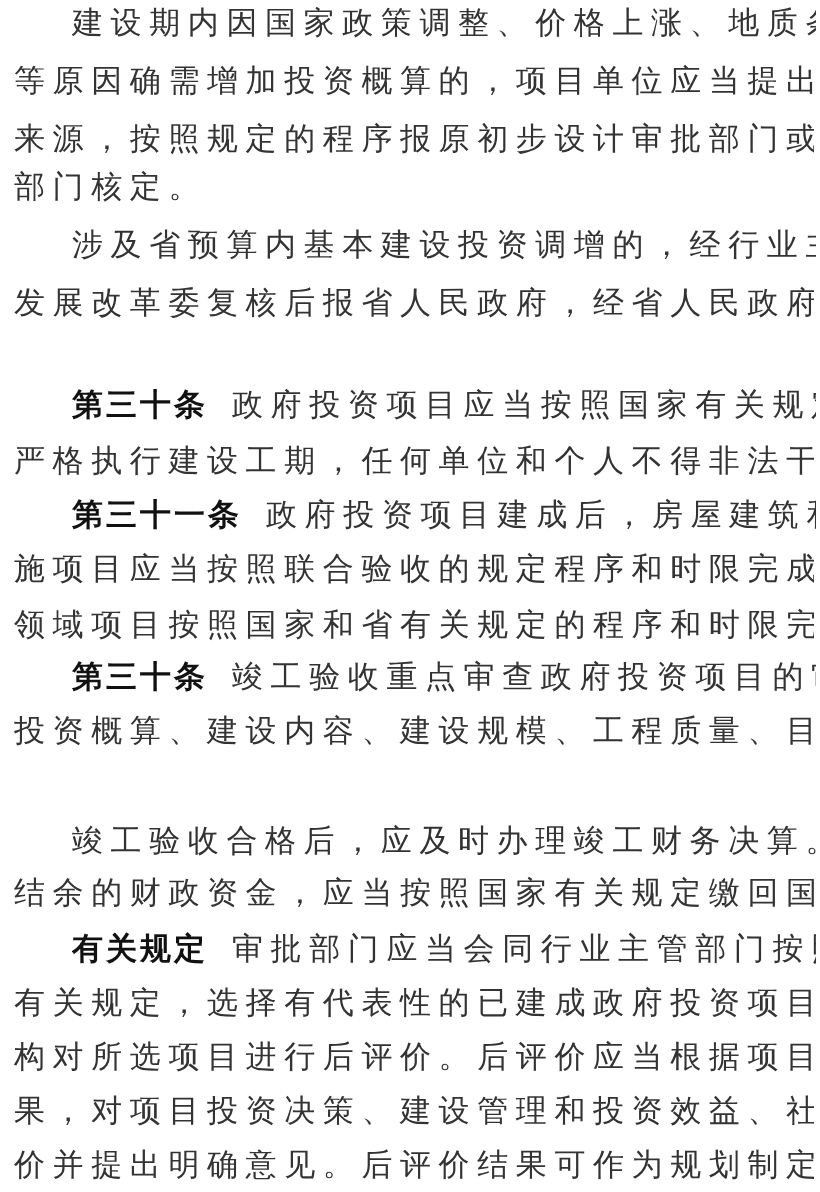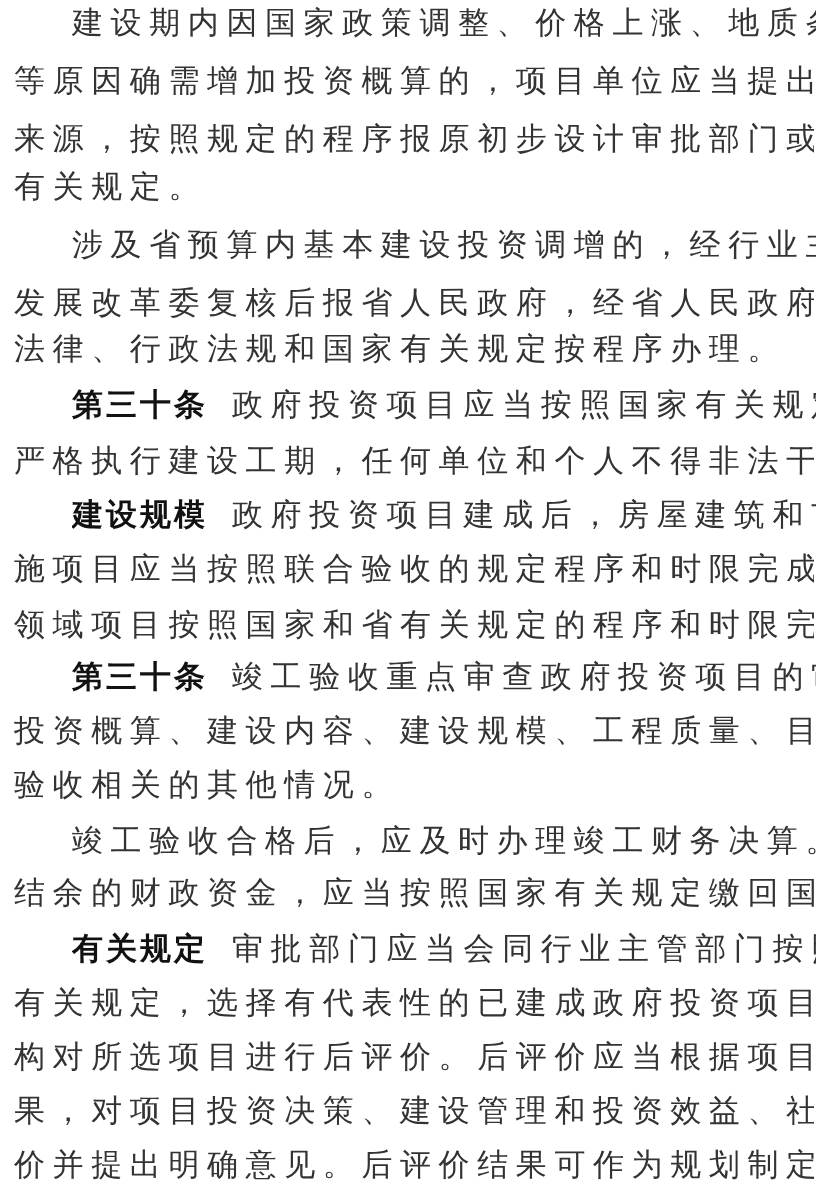--- a/index.html
+++ b/index.html
@@ -44,42 +44,40 @@
     .body-text { color: #333333; }
   </style>
 </head>
 <body>
 
 <div class="page">
 
   <div class="line indent body-text" style="top:2px;">建设期内因国家政策调整、价格上涨、地质条件发生重大变化</div>
   <div class="line body-text" style="top:60px;">等原因确需增加投资概算的，项目单位应当提出调整方案及资金</div>
   <div class="line body-text" style="top:118px;">来源，按照规定的程序报原初步设计审批部门或者投资概算核定</div>
-  <div class="line body-text" style="top:166px;">有关规定。</div>
+  <div class="line body-text" style="top:166px;">部门核定。</div>
 
   <div class="line indent body-text" style="top:224px;">涉及省预算内基本建设投资调增的，经行业主管部门审核，省</div>
   <div class="line body-text" style="top:282px;">发展改革委复核后报省人民政府，经省人民政府同意后，依照有关</div>
-  <div class="line body-text" style="top:328px;">法律、行政法规和国家有关规定按程序办理。</div>
 
   <div class="line indent" style="top:384px;">
     <span class="article-head">第三十条</span><span class="body-text">政府投资项目应当按照国家有关规定合理确定并</span>
   </div>
   <div class="line body-text" style="top:440px;">严格执行建设工期，任何单位和个人不得非法干预。</div>
 
   <div class="line indent" style="top:494px;">
-    <span class="article-head">建设规模</span><span class="body-text">政府投资项目建成后，房屋建筑和市政基础设</span>
+    <span class="article-head">第三十一条</span><span class="body-text">政府投资项目建成后，房屋建筑和市政基础设</span>
   </div>
   <div class="line body-text" style="top:548px;">施项目应当按照联合验收的规定程序和时限完成竣工验收，其他</div>
   <div class="line body-text" style="top:604px;">领域项目按照国家和省有关规定的程序和时限完成竣工验收。</div>
 
   <div class="line indent" style="top:656px;">
     <span class="article-head">第三十条</span><span class="body-text">竣工验收重点审查政府投资项目的审批执行、</span>
   </div>
   <div class="line body-text" style="top:710px;">投资概算、建设内容、建设规模、工程质量、目标完成及与项目竣工</div>
-  <div class="line body-text" style="top:764px;">验收相关的其他情况。</div>
 
   <div class="line indent body-text" style="top:820px;">竣工验收合格后，应及时办理竣工财务决算。政府投资项目</div>
   <div class="line body-text" style="top:872px;">结余的财政资金，应当按照国家有关规定缴回国库。</div>
 
   <div class="line indent" style="top:928px;">
     <span class="article-head">有关规定</span><span class="body-text">审批部门应当会同行业主管部门按照国家和省</span>
   </div>
   <div class="line body-text" style="top:982px;">有关规定，选择有代表性的已建成政府投资项目，委托中介服务机</div>
   <div class="line body-text" style="top:1036px;">构对所选项目进行后评价。后评价应当根据项目建成后的实际效</div>
   <div class="line body-text" style="top:1090px;">果，对项目投资决策、建设管理和投资效益、社会效益进行全面评</div>

